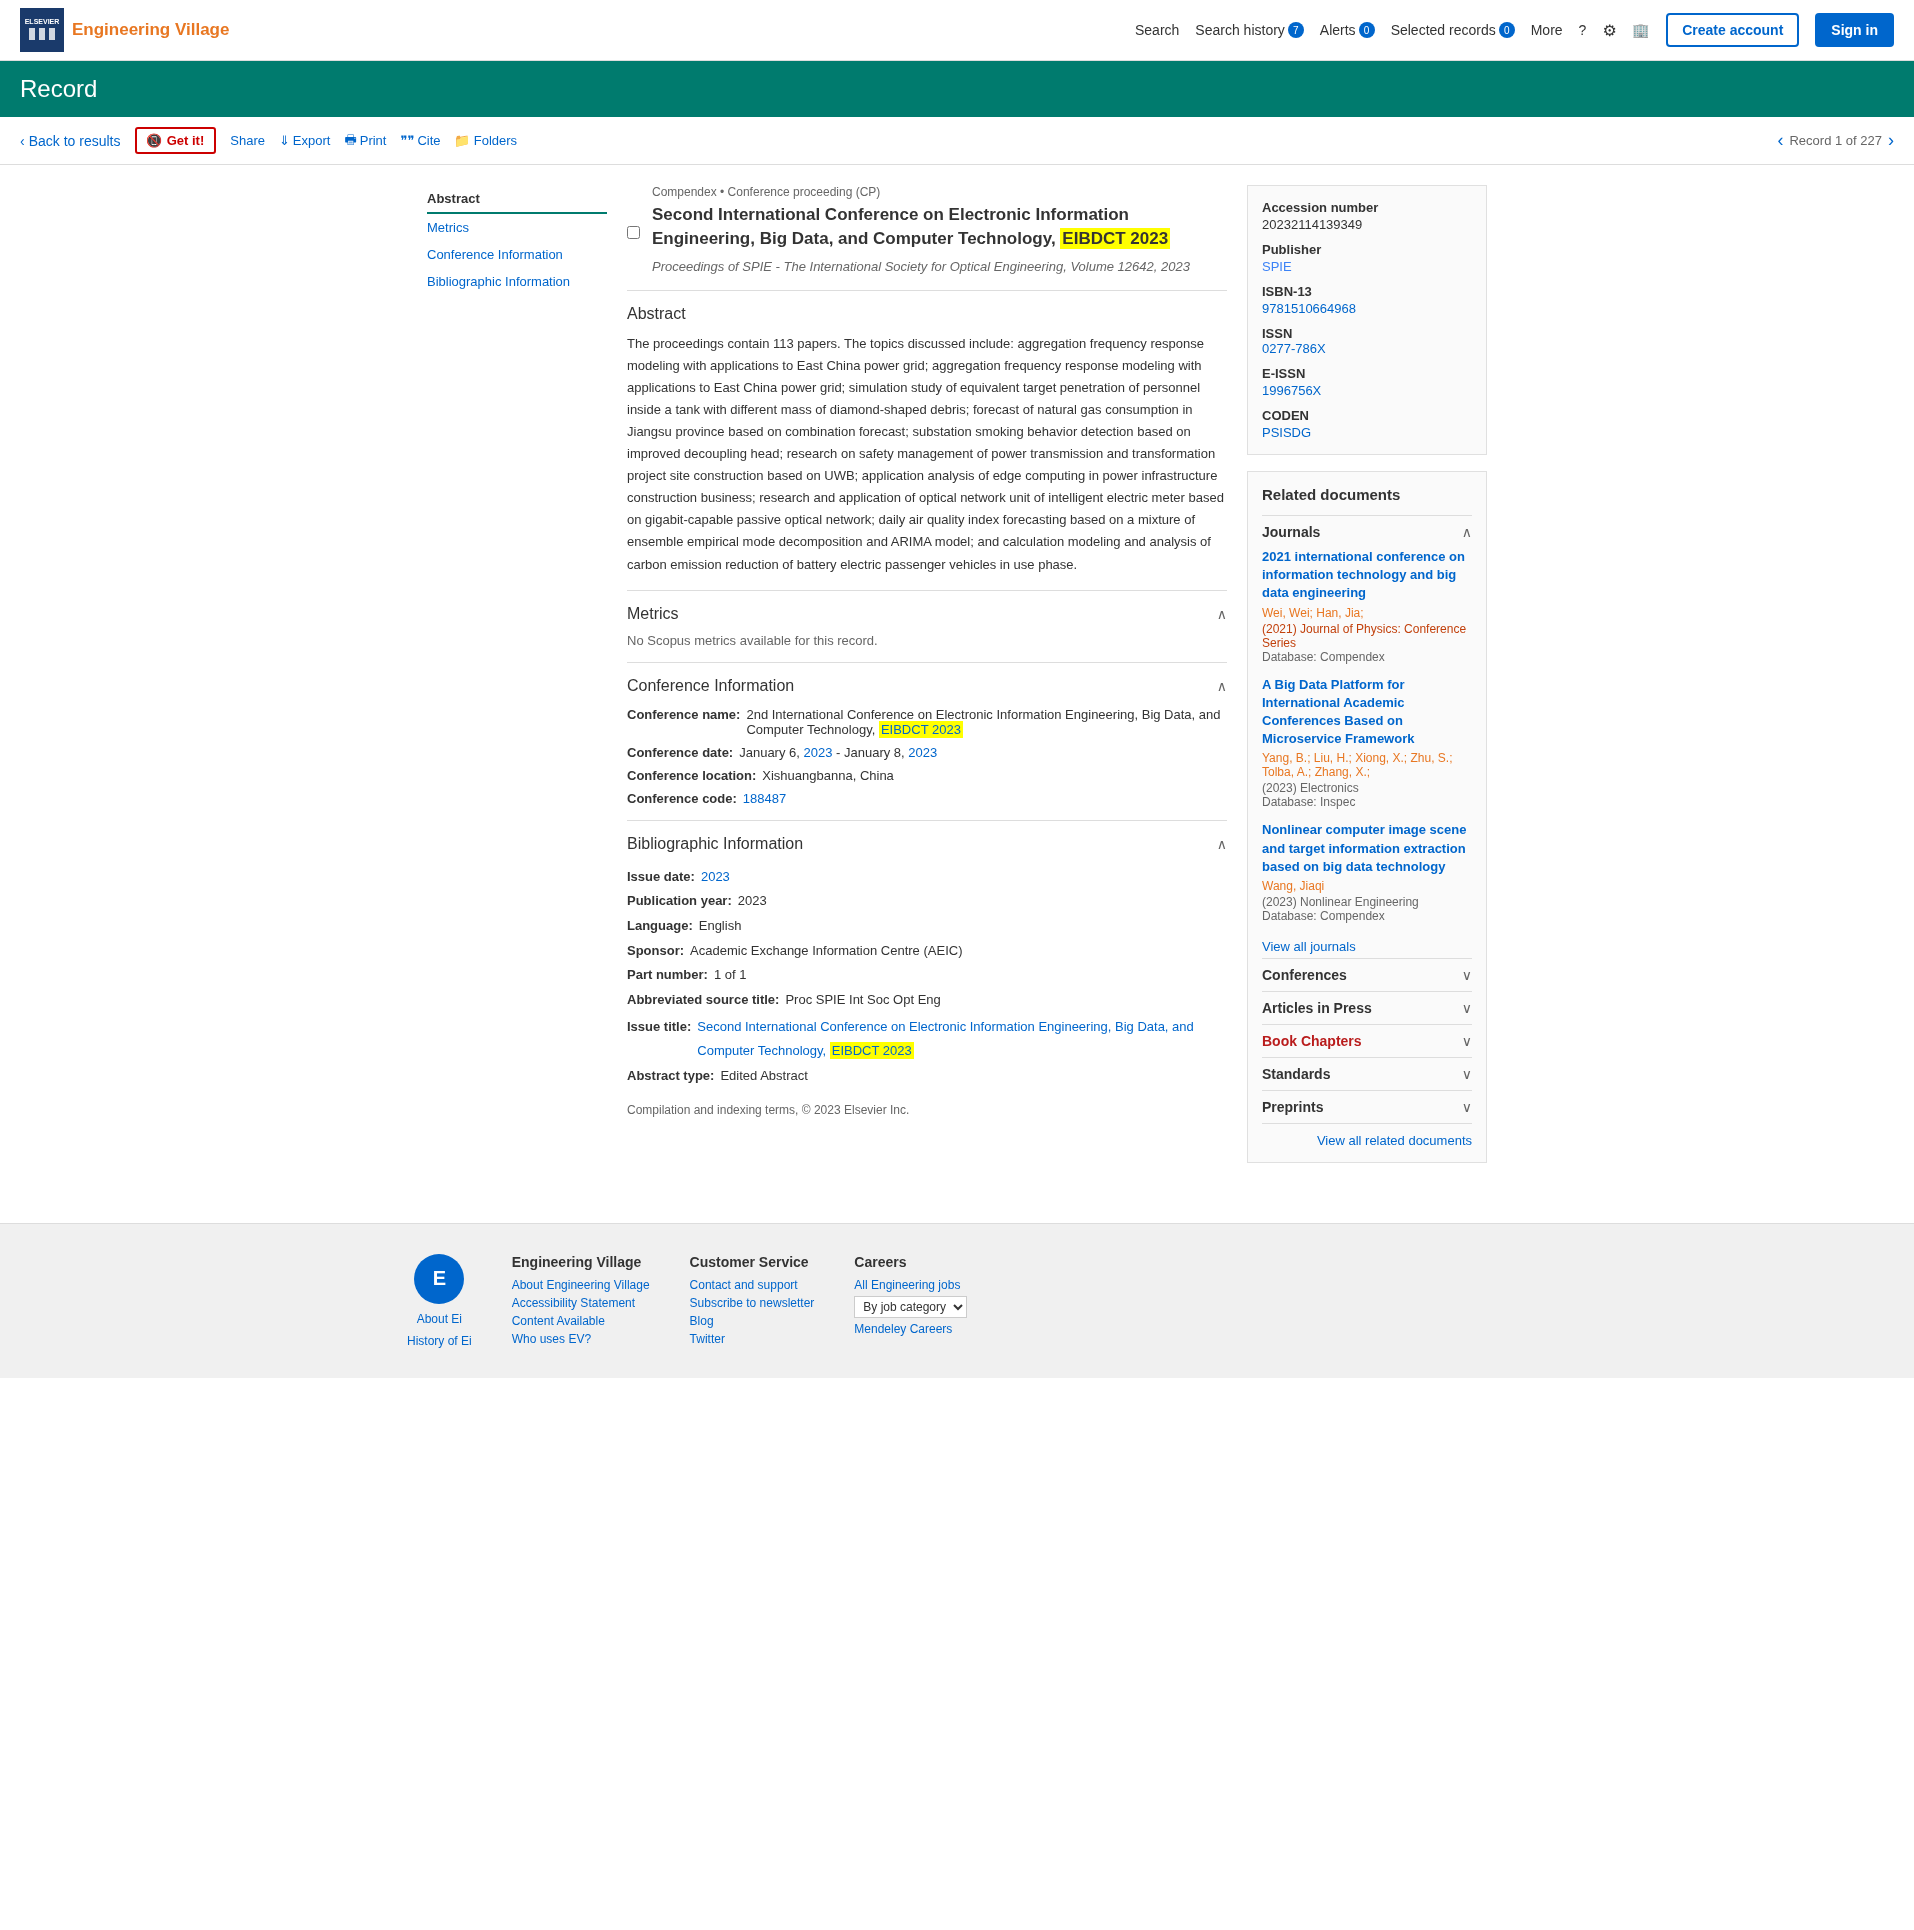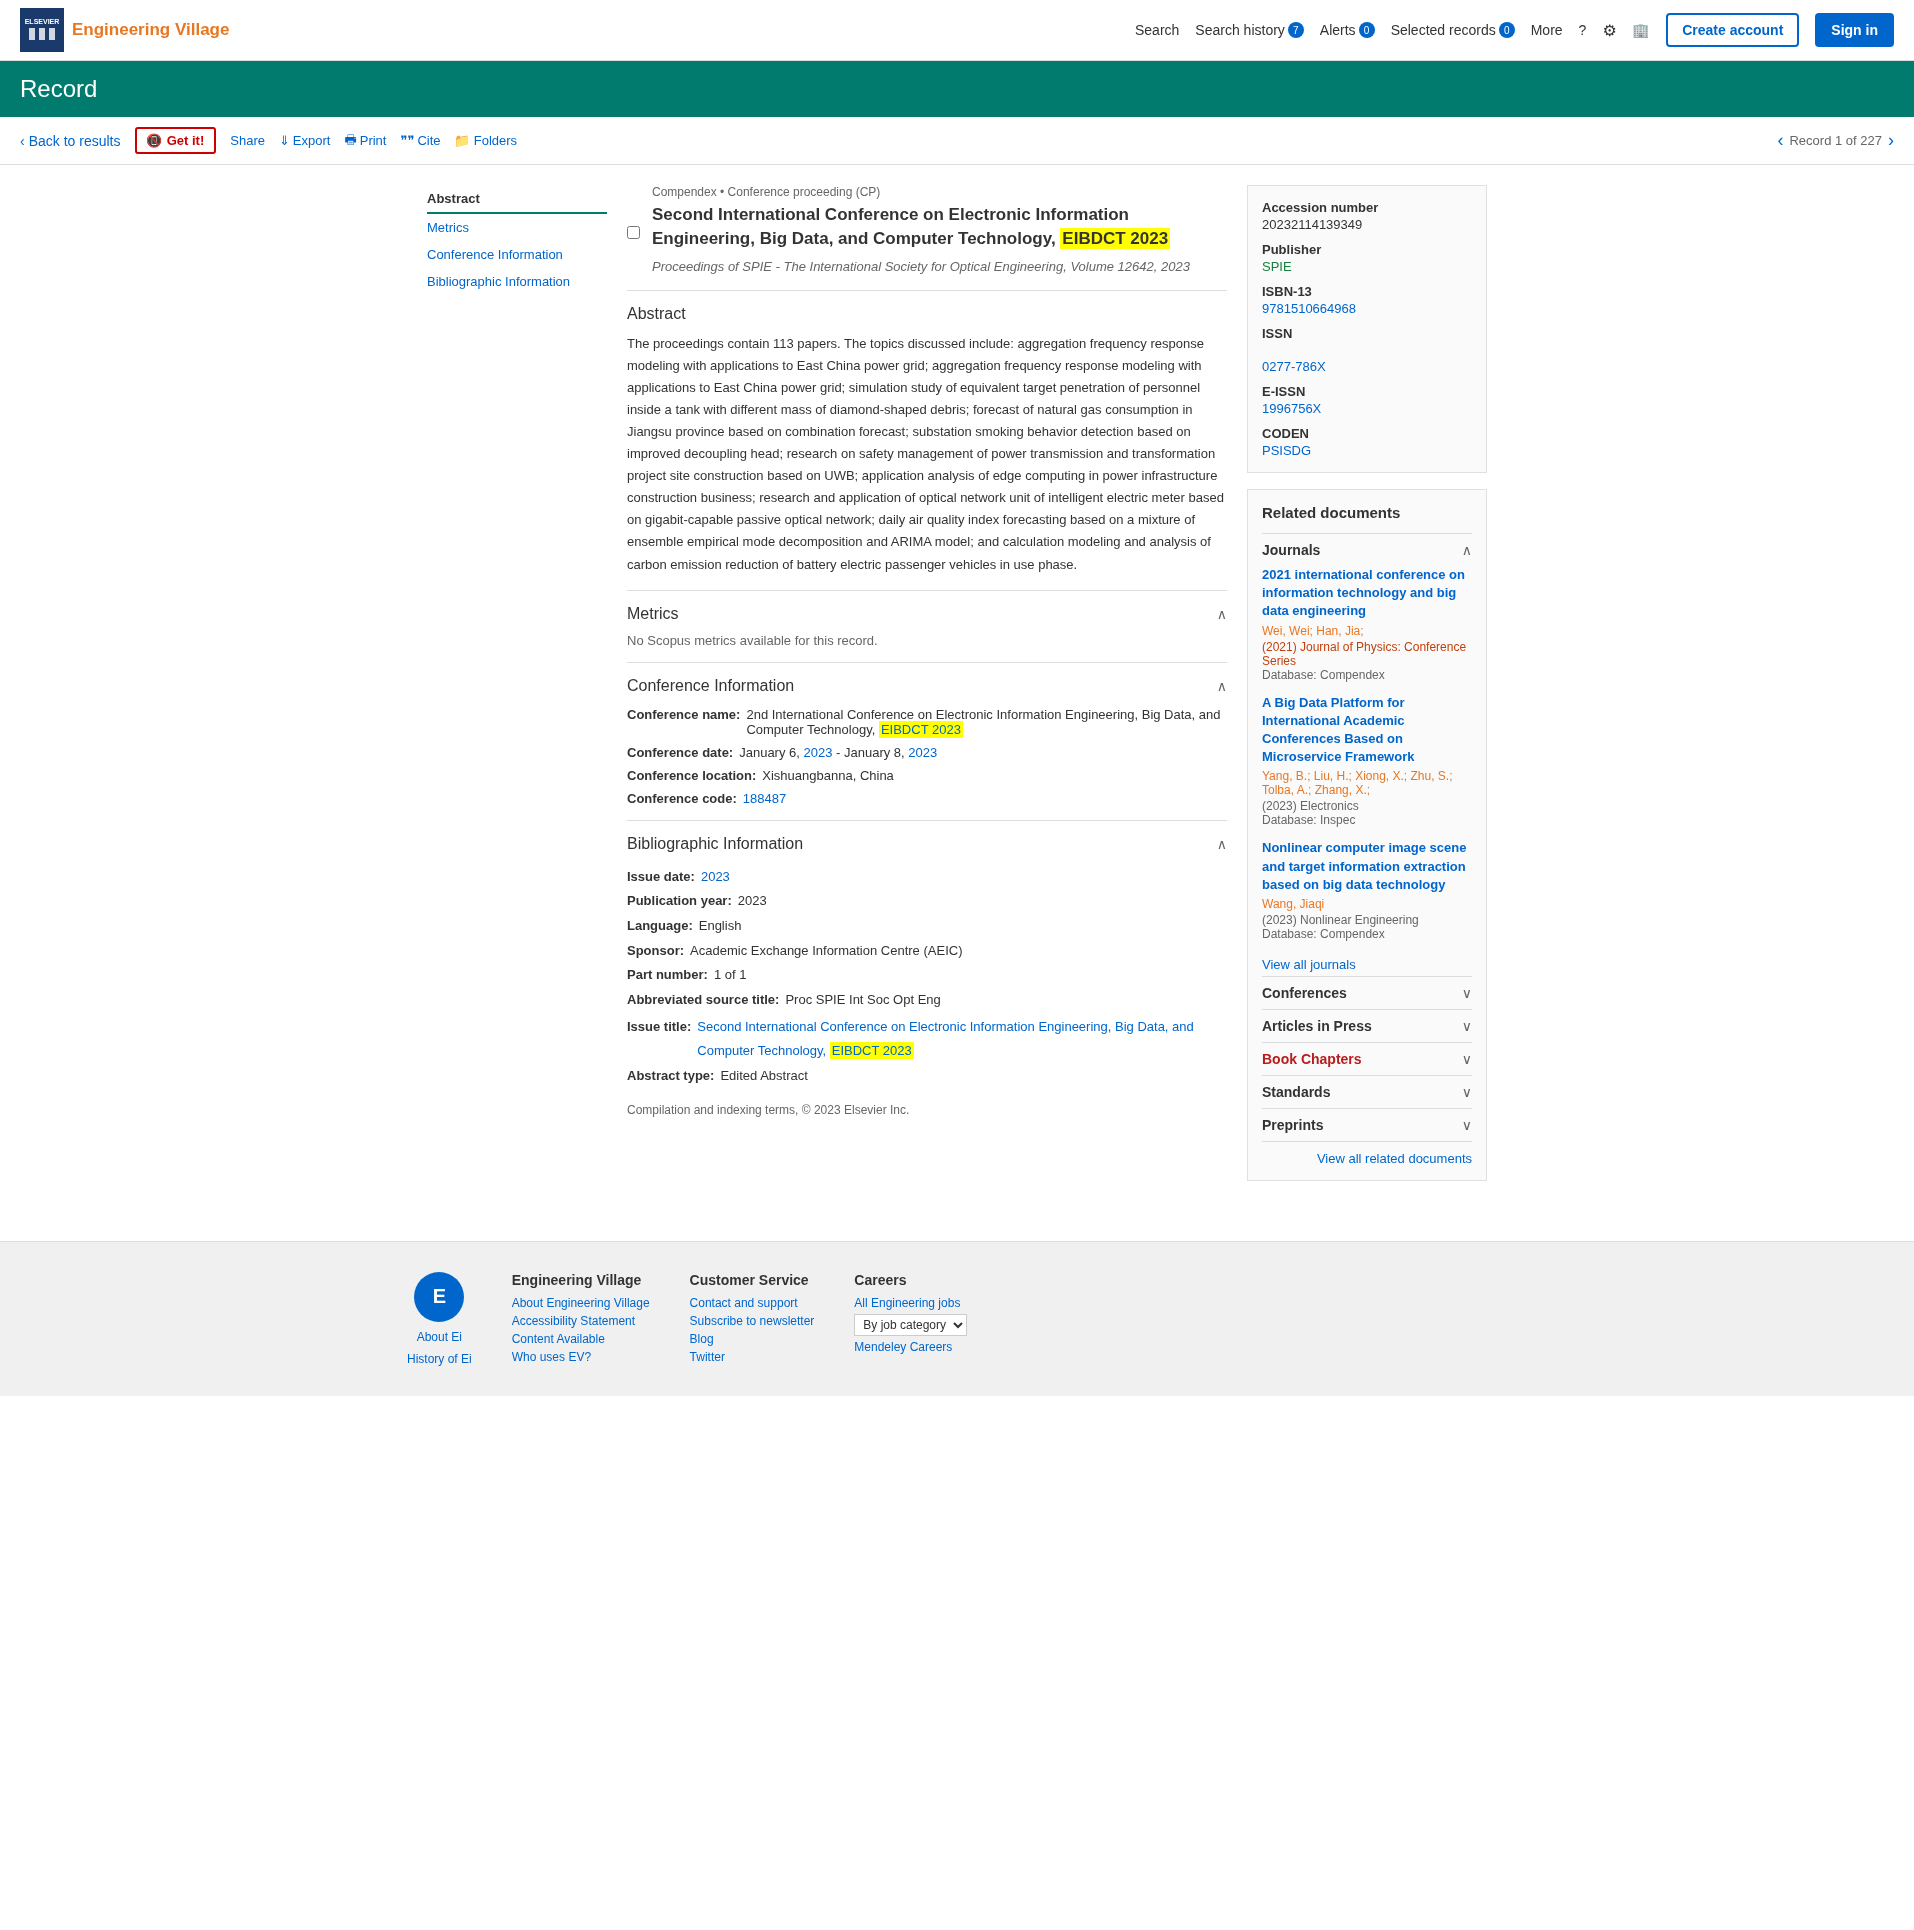--- a/index.html
+++ b/index.html
@@ -203,24 +203,24 @@
           <p style="font-size:12px; color:#666; margin-top:14px;">Compilation and indexing terms, © 2023 Elsevier Inc.</p>
         </div>
       </div>
 
       <div style="width:240px; flex-shrink:0;">
 
         <div style="background:#fafafa; border:1px solid #e0e0e0; padding:14px; font-size:13px; margin-bottom:16px;">
           <div style="font-weight:bold; margin-bottom:2px;">Accession number</div>
           <div style="margin-bottom:10px;">20232114139349</div>
           <div style="font-weight:bold; margin-bottom:2px;">Publisher</div>
-          <div style="margin-bottom:10px;"><a href="#" style="color:#15803d; text-decoration:none;">SPIE</a></div>
+          <div style="margin-bottom:10px;"><a href="#" style="color:#3b82f6; text-decoration:none;">SPIE</a></div>
           <div style="font-weight:bold; margin-bottom:2px;">ISBN-13</div>
           <div style="margin-bottom:10px;"><a href="#" style="color:#0066cc; text-decoration:none;">9781510664968</a></div>
-          <div style="font-weight:bold; margin-bottom:18px;">ISSN</div>
+          <div style="font-weight:bold; margin-bottom:0;">ISSN</div>
           <div style="margin-bottom:10px;"><a href="#" style="color:#0066cc; text-decoration:none;">0277-786X</a></div>
           <div style="font-weight:bold; margin-bottom:2px;">E-ISSN</div>
           <div style="margin-bottom:10px;"><a href="#" style="color:#0066cc; text-decoration:none;">1996756X</a></div>
           <div style="font-weight:bold; margin-bottom:2px;">CODEN</div>
           <div><a href="#" style="color:#0066cc; text-decoration:none;">PSISDG</a></div>
         </div>
 
         <div style="background:#fafafa; border:1px solid #e0e0e0; padding:14px;">
           <h3 style="font-size:15px; font-weight:bold; margin-bottom:12px;">Related documents</h3>
 

